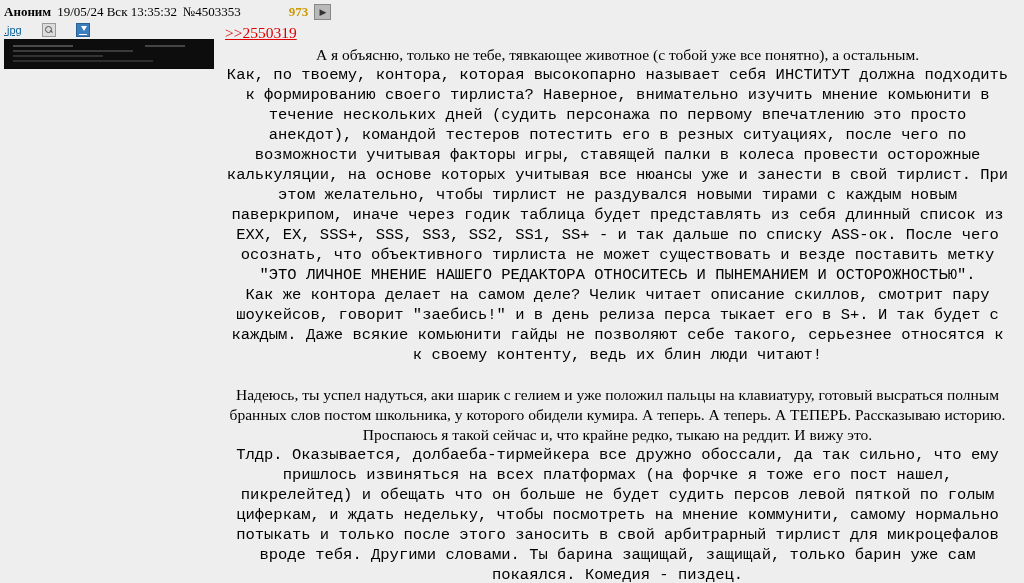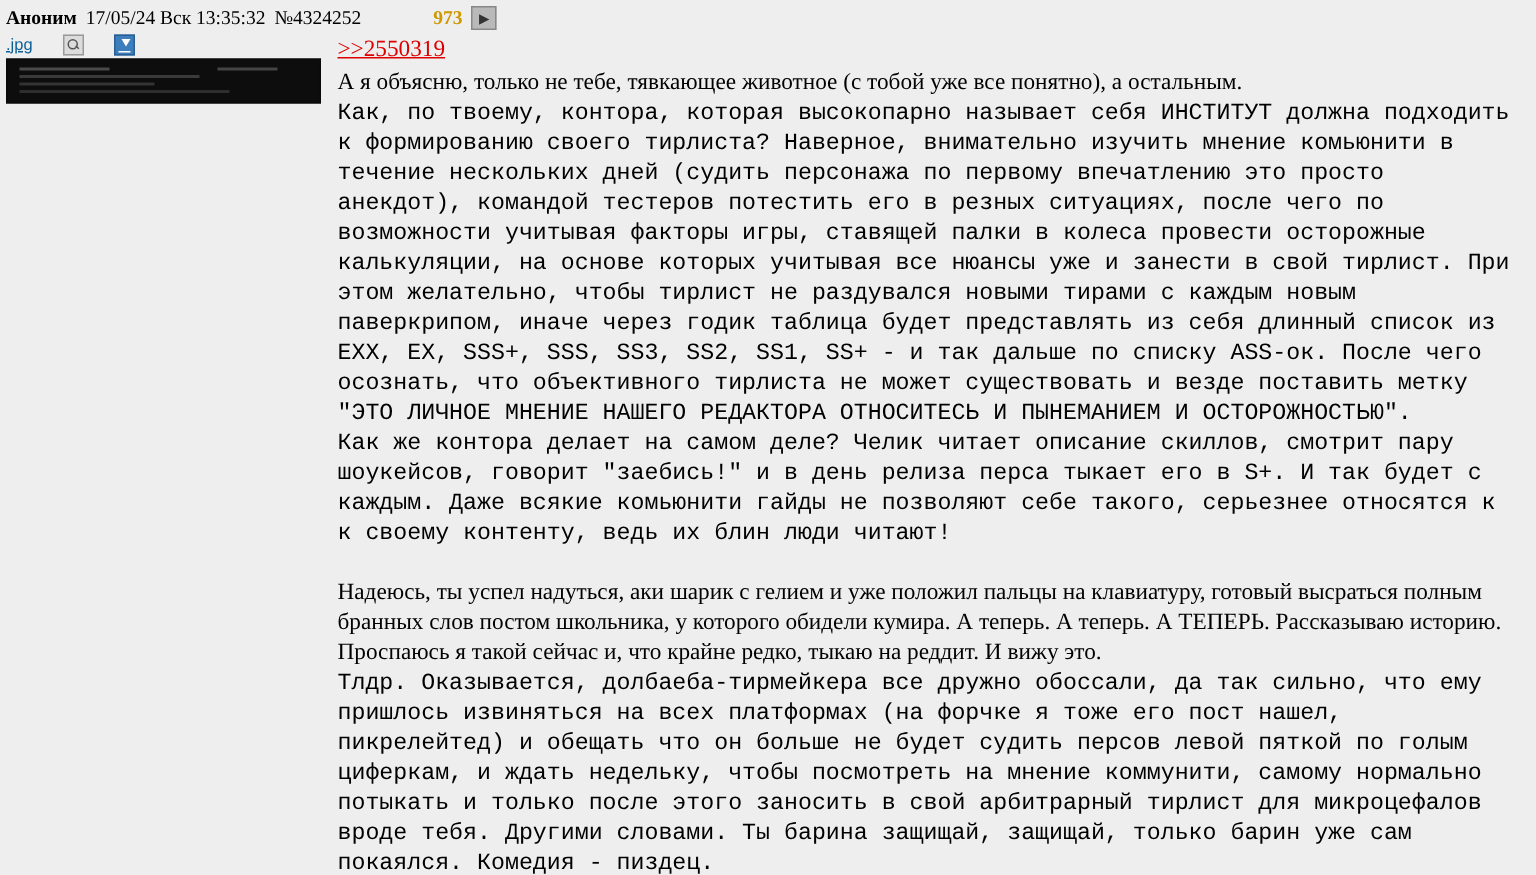--- a/index.html
+++ b/index.html
@@ -172,21 +172,21 @@
   }
   .quotelink {
     color: #d00000;
     color: #dd0000;
     text-decoration: underline;
     display: block;
     margin-bottom: 2px;
   }
   .para {
     margin: 0;
-    text-align: left;
+    text-align: center;
   }
   .para + .para {
     margin-top: 0;
     font-family: Liberation Mono, monospace;
   }
   .spacer {
     height: 20px;
   }
   .extlink {
     color: #ff6600;
@@ -194,22 +194,22 @@
     word-break: break-all;
   }
 </style>
 </head>
 <body>
 
 <div class="post">
 
   <div class="post-header">
     <span class="poster-name">Аноним</span>
-    <span class="post-date">17/05/24 Вск 13:35:32</span>
-    <span class="post-num">№4324252</span>
+    <span class="post-date">19/05/24 Вск 13:35:32</span>
+    <span class="post-num">№4503353</span>
     <span class="post-replies">973</span>
     <span class="play-icon">▶</span>
   </div>
 
   <div class="body-wrap">
 
     <div class="file-block">
       <div class="file-line1">
         <span class="file-ext">.jpg</span>
         <span class="mini-icon search"></span>

